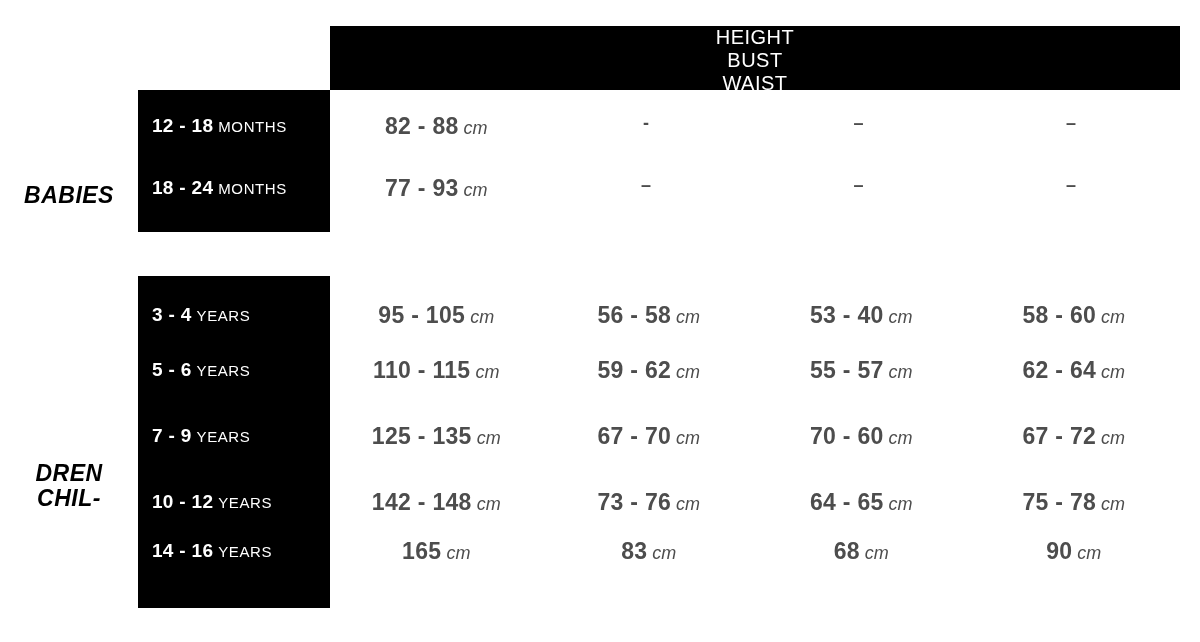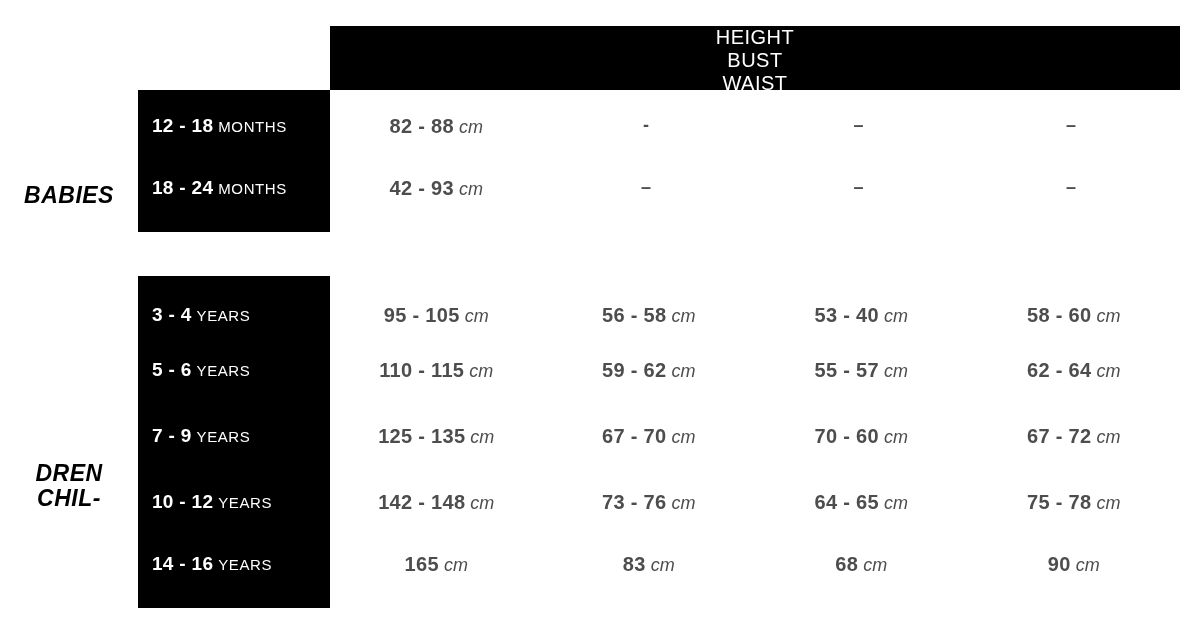--- a/index.html
+++ b/index.html
@@ -107,21 +107,21 @@
     display: flex;
     width: 850px;
   }
   .cell {
     flex: 1 1 0;
     text-align: center;
     white-space: nowrap;
     color: #4d4d4d;
   }
   .cell .v {
-    font-size: 20px;
+    font-size: 23px;
     font-weight: bold;
     letter-spacing: 0.3px;
   }
   .cell .u {
     font-size: 18px;
     font-weight: 400;
     margin-left: 5px;
     font-style: italic;
   }
   .cell.dash .v {
@@ -155,21 +155,21 @@
       <div class="cell dash"><span class="v">–</span><span class="u"></span></div>
       <div class="cell dash"><span class="v">–</span><span class="u"></span></div>
     </div>
   </div>
 
   <div class="row" style="top:166px;">
     <div class="age">
       <span class="num">18 - 24</span><span class="unit">MONTHS</span>
     </div>
     <div class="cells">
-      <div class="cell"><span class="v">42 - 93</span><span class="u">cm</span></div>
+      <div class="cell"><span class="v">77 - 93</span><span class="u">cm</span></div>
       <div class="cell dash"><span class="v">–</span><span class="u"></span></div>
       <div class="cell dash"><span class="v">–</span><span class="u"></span></div>
       <div class="cell dash"><span class="v">–</span><span class="u"></span></div>
     </div>
   </div>
 
   <div class="label-col children"></div>
   <div class="group-title children">
     <div>DREN</div>
     <div>CHIL-</div>
@@ -216,21 +216,21 @@
       <span class="num">10 - 12</span><span class="unit">YEARS</span>
     </div>
     <div class="cells">
       <div class="cell"><span class="v">142 - 148</span><span class="u">cm</span></div>
       <div class="cell"><span class="v">73 - 76</span><span class="u">cm</span></div>
       <div class="cell"><span class="v">64 - 65</span><span class="u">cm</span></div>
       <div class="cell"><span class="v">75 - 78</span><span class="u">cm</span></div>
     </div>
   </div>
 
-  <div class="row" style="top:542px;">
+  <div class="row" style="top:529px;">
     <div class="age">
       <span class="num">14 - 16</span><span class="unit">YEARS</span>
     </div>
     <div class="cells">
       <div class="cell"><span class="v">165</span><span class="u">cm</span></div>
       <div class="cell"><span class="v">83</span><span class="u">cm</span></div>
       <div class="cell"><span class="v">68</span><span class="u">cm</span></div>
       <div class="cell"><span class="v">90</span><span class="u">cm</span></div>
     </div>
   </div>

